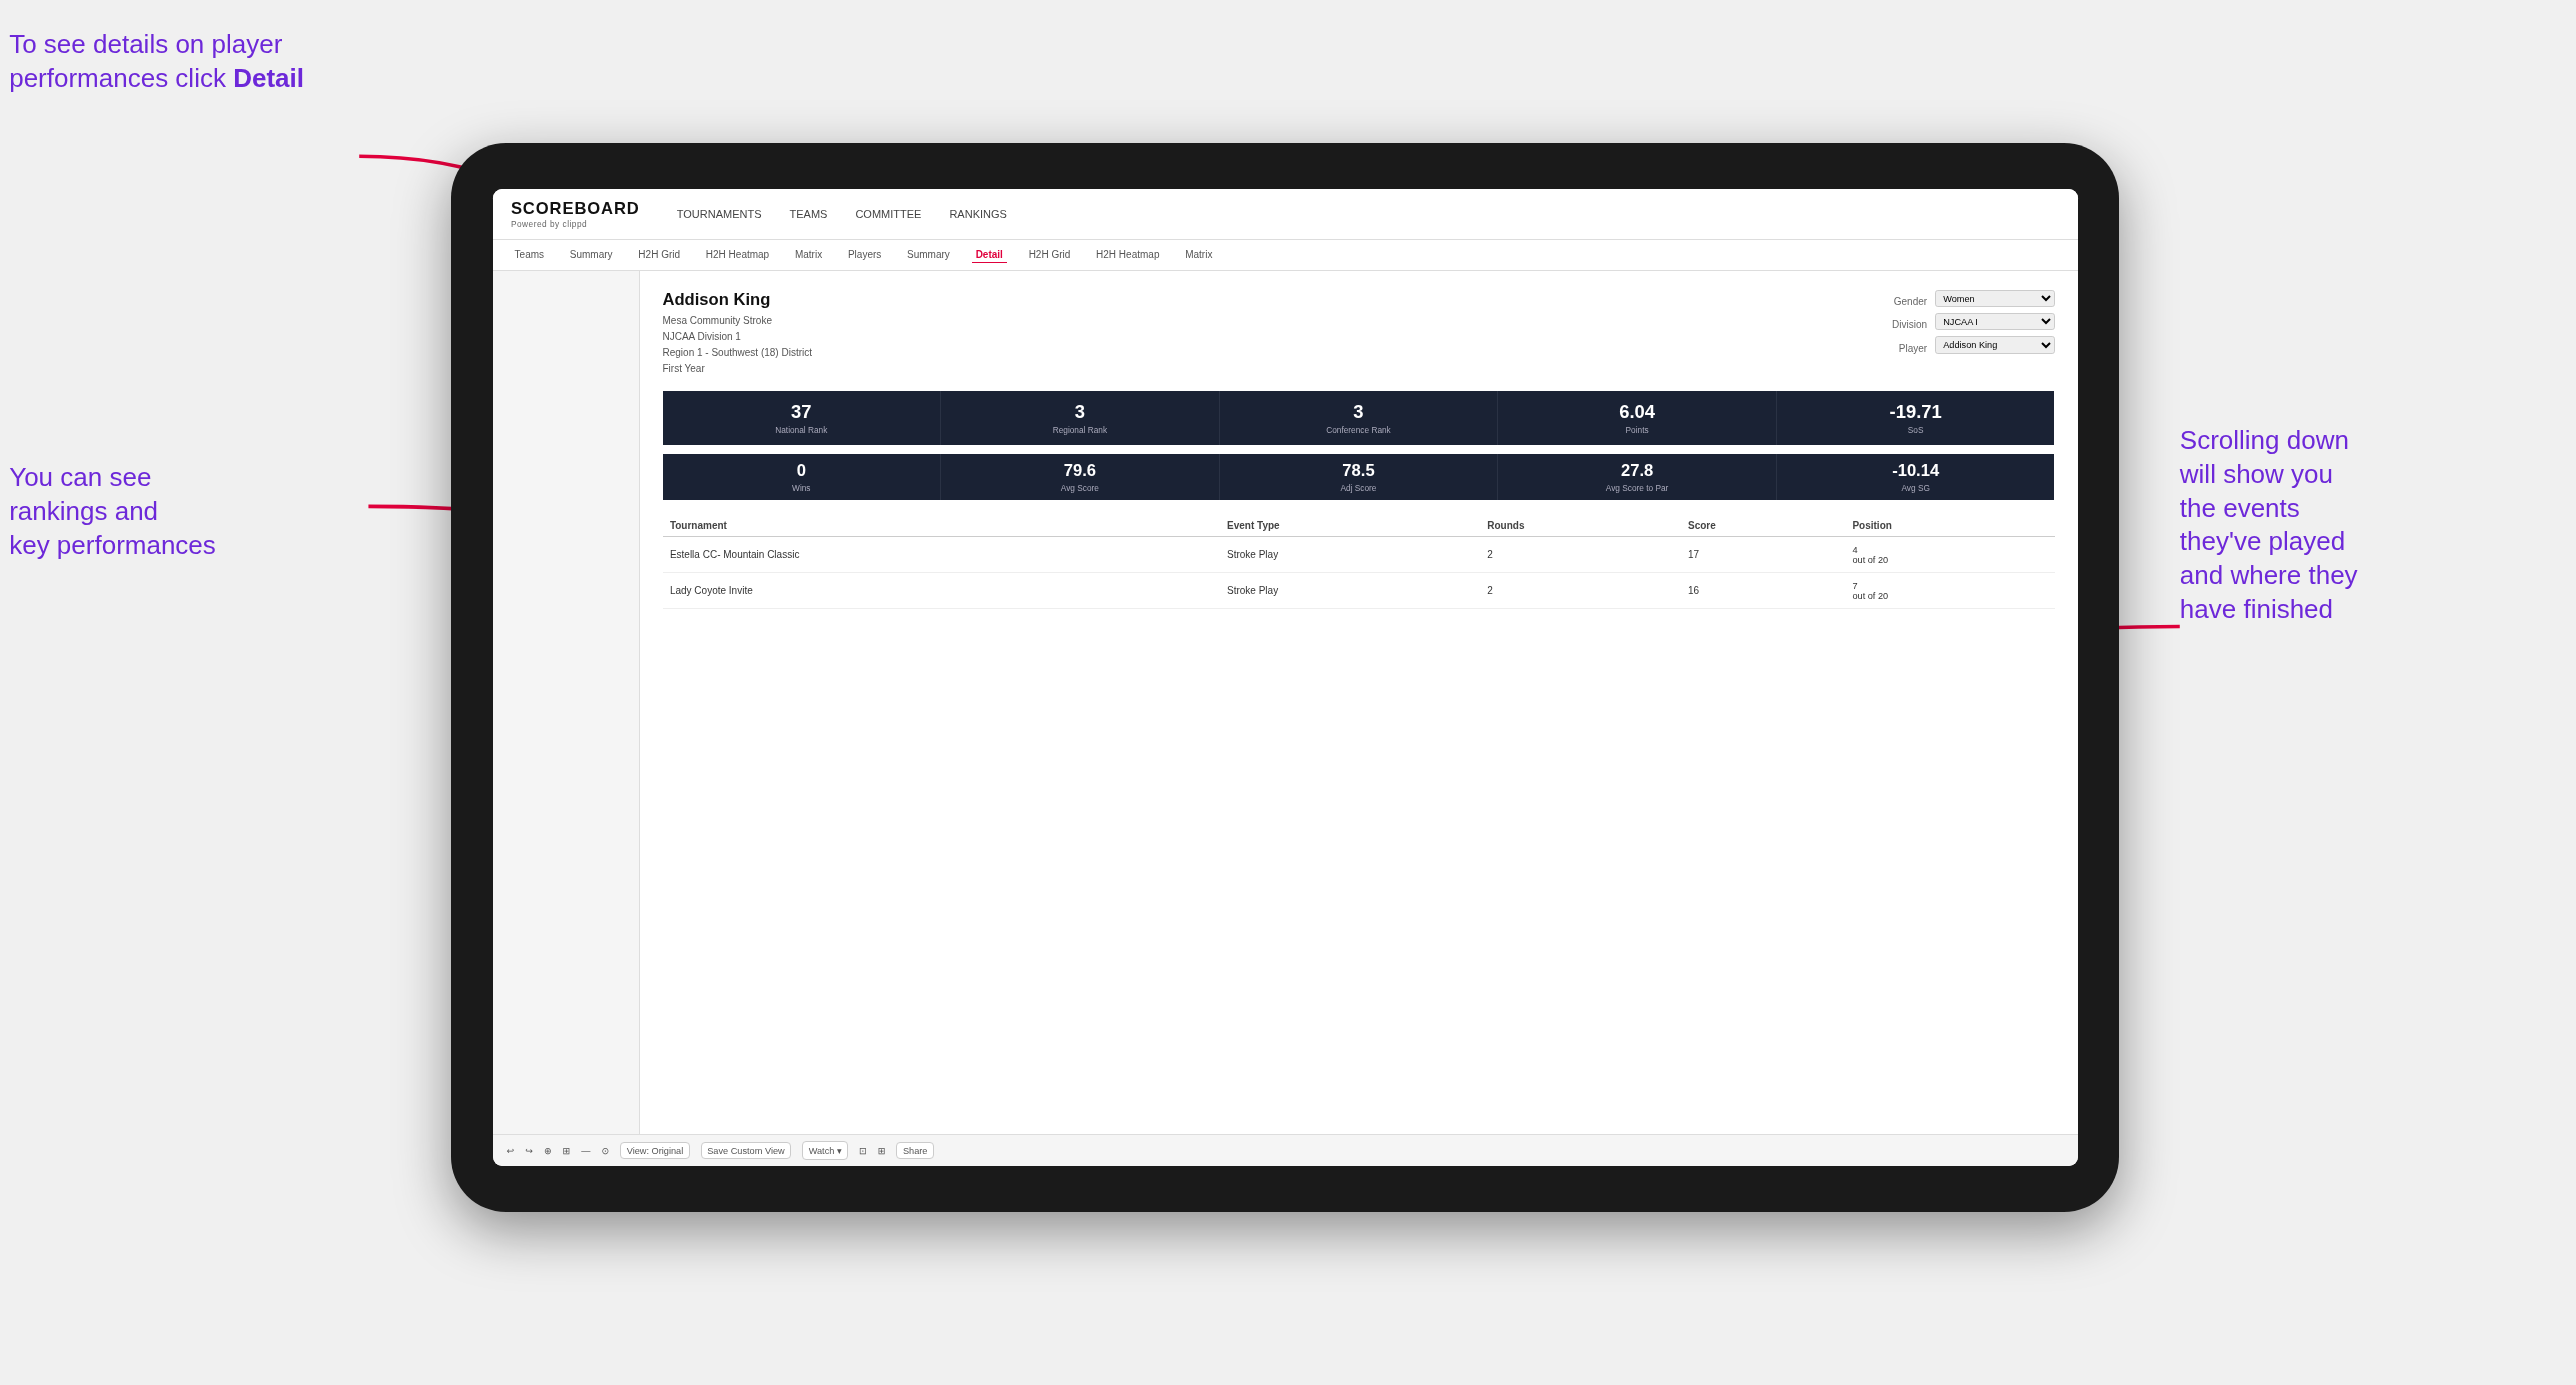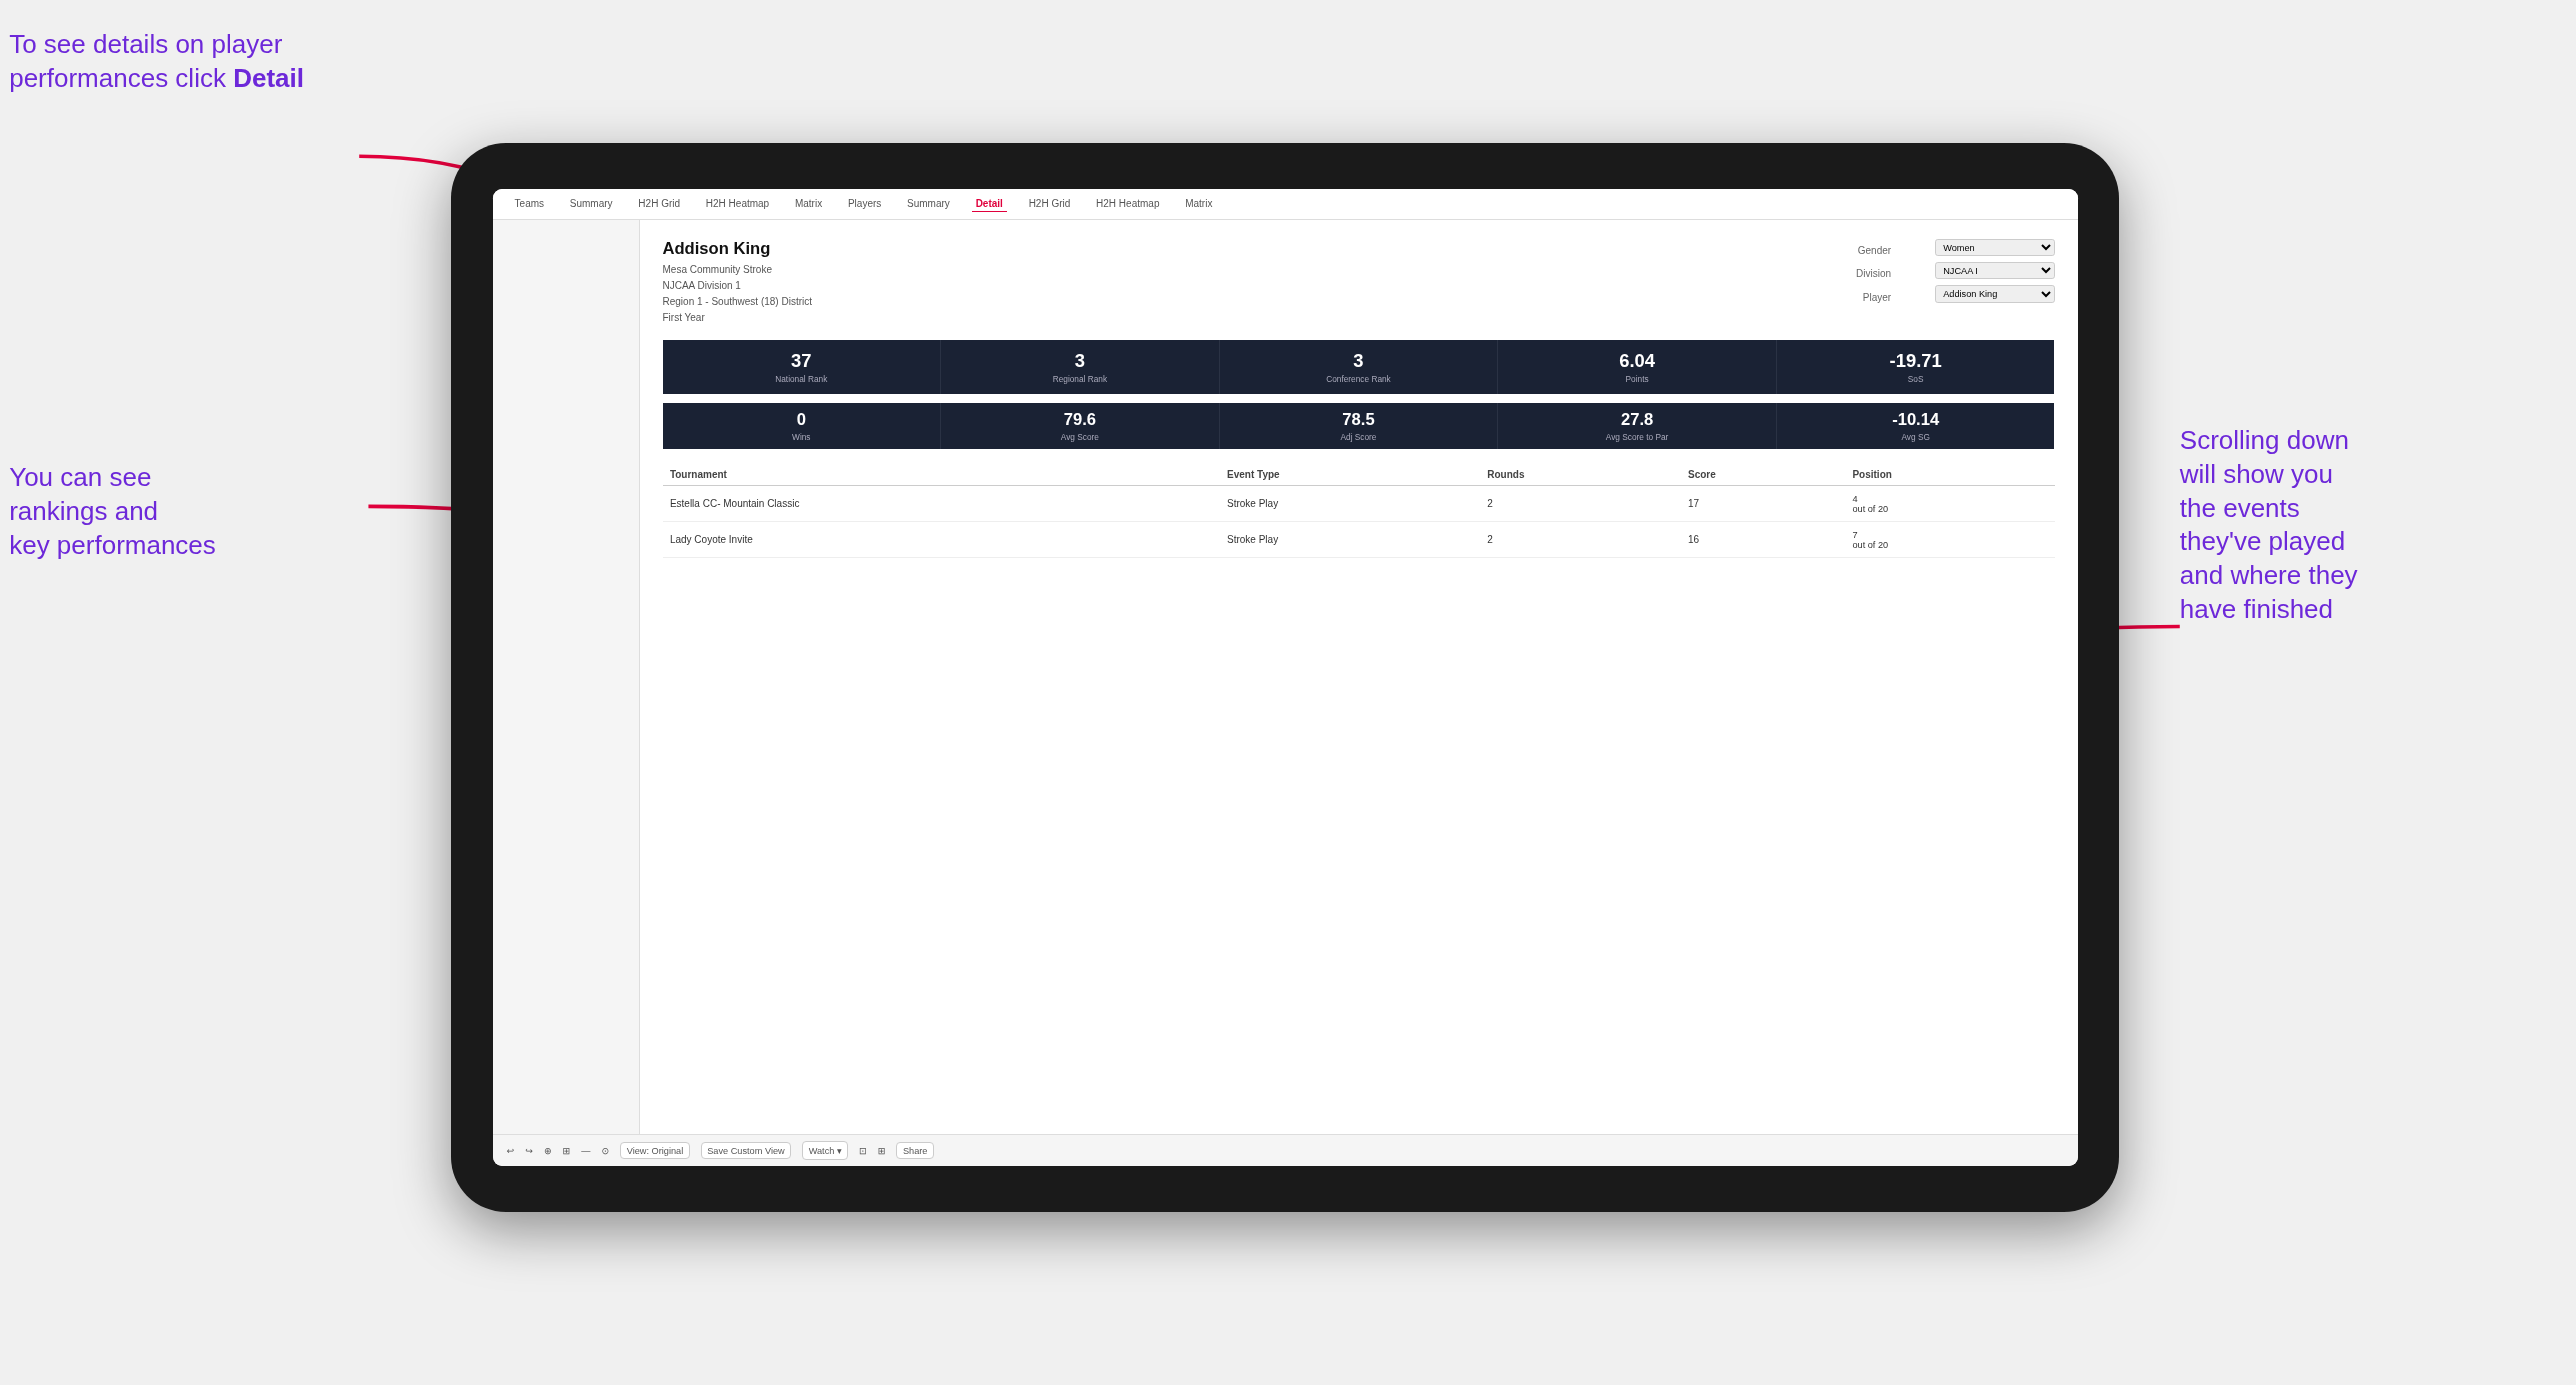--- a/index.html
+++ b/index.html
@@ -177,21 +177,20 @@
       width: 55px;
       color: #666;
       text-align: right;
     }
     .player-controls select {
       font-size: 9.2px;
       padding: 1.8px 3.7px;
       border: 0.9px solid #ccc;
       border-radius: 2.8px;
       width: 120px;
-      margin-left: 36px;
     }
 
     
     .stats-grid {
       display: flex;
       margin-bottom: 9.2px;
     }
 
     .stat-box {
       flex: 1;
@@ -355,20 +354,32 @@
     <marker id="arrowhead3" markerWidth="10" markerHeight="7" refX="0" refY="3.5" orient="auto">
       <polygon points="10 0, 0 3.5, 10 7" fill="#e0003c"></polygon>
     </marker>
   </defs>
   <path d="M250,60 Q100,60 15,80" stroke="#e0003c" stroke-width="4" fill="none" marker-end="url(#arrowhead3)"></path>
 </svg>
 
 <div class="tablet">
   <div class="tablet-screen">
 
+    <div class="app-header">
+      <div class="scoreboard-logo">
+        <span class="logo-main">SCOREBOARD</span>
+        <span class="logo-sub">Powered by clippd</span>
+      </div>
+      <div class="nav-menu">
+        <span>TOURNAMENTS</span>
+        <span>TEAMS</span>
+        <span>COMMITTEE</span>
+        <span>RANKINGS</span>
+      </div>
+    </div>
 
     <div class="sub-nav">
       <span>Teams</span>
       <span>Summary</span>
       <span>H2H Grid</span>
       <span>H2H Heatmap</span>
       <span>Matrix</span>
       <span>Players</span>
       <span>Summary</span>
       <span class="active">Detail</span>

